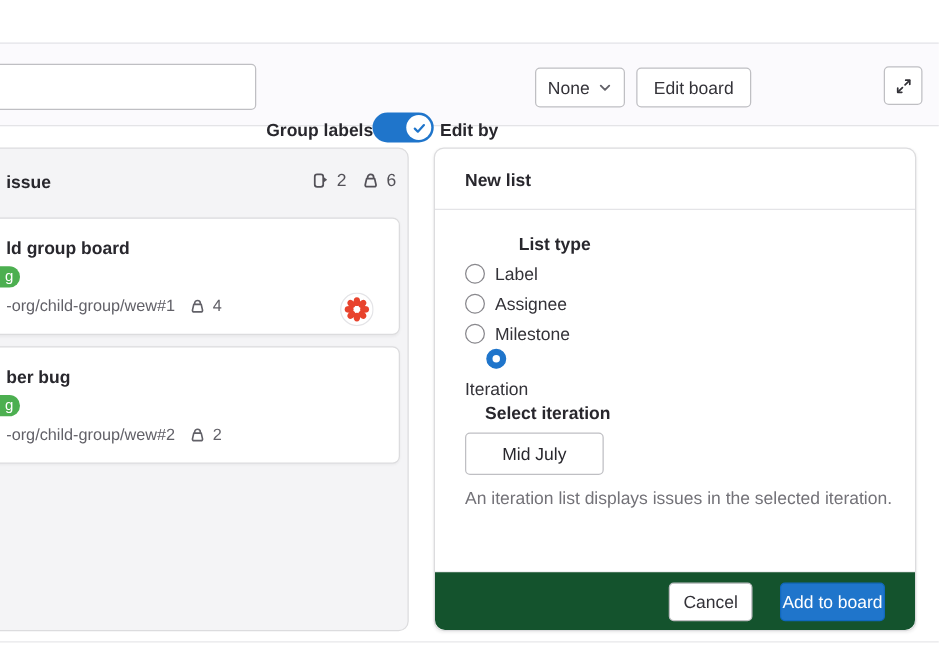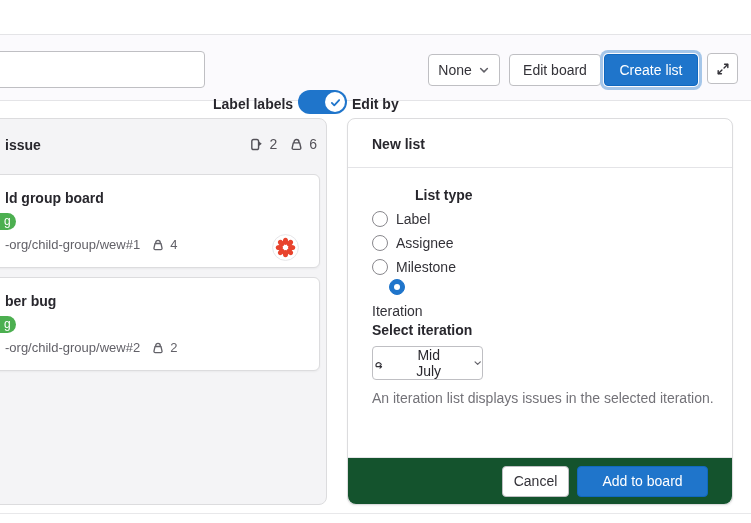--- a/index.html
+++ b/index.html
@@ -89,21 +89,21 @@
     background:#fff; border:1px solid #dcdcde; border-radius:8px;
     box-shadow:0 1px 2px rgba(31,30,36,.06);
   }
   .panel-header {
     position:absolute; left:0; top:0; width:100%; height:49px;
     border-bottom:1px solid #e4e4e7;
   }
   .panel-title { position:absolute; left:24px; top:17px; font-size:14px; font-weight:700; color:#28272d; }
   .section-label { position:absolute; left:24px; font-size:14px; font-weight:700; color:#28272d; }
   .lbl-list-type { top:68px;margin-left:43px; }
-  .lbl-select-iter { top:203px; }
+  .lbl-select-iter { top:203px;margin-left:16px; }
   .radio-row {
     position:absolute; left:24px; height:16px;
     display:flex; align-items:center; gap:8px; cursor:pointer;
     font-size:14px; color:#333238;
   }
   .radio-circle {
     width:16px; height:16px; border-radius:50%;
     background:#fff; border:1px solid #89888d; flex:0 0 16px;
   }
   .radio-row.selected .radio-circle {
@@ -111,49 +111,49 @@
   }
   .radio-row.selected .radio-circle::after {
     content:""; position:absolute; left:4px; top:4px; width:6px; height:6px;
     background:#fff; border-radius:50%;
   }
   .r0 { top:92px; } .r1 { top:116px; } .r2 { top:140px; } .r3 { top:160px;flex-direction:column; }
   .iter-dropdown {
     position:absolute; left:24px; top:227px; width:111px; height:34px;
     background:#fff; border:1px solid #bfbfc3; border-radius:4px;
     display:flex; align-items:center; justify-content:center; gap:24px;
-    font-size:14px; color:#28272d; cursor:pointer;
+    font-size:14px; color:#28272d; cursor:pointer;flex-direction:column;
   }
   .panel-desc {
     position:absolute; left:24px; top:270px; width:346px;
     font-size:14px; line-height:1.35; color:#737278;
   }
   .panel-footer {
     position:absolute; left:0; bottom:0; width:100%; height:47px;
     background:#14532d; border-top:1px solid #e4e4e7;
     border-radius:0 0 8px 8px;
     display:flex; align-items:center; justify-content:flex-end;
     gap:8px; padding-right:24px;
   }
   .f-btn {
     height:31px; border-radius:4px; font-size:14px;
     display:flex; align-items:center; justify-content:center; cursor:pointer;
     font-family:"Liberation Sans",sans-serif;
   }
   .btn-cancel { width:67px; background:#fff; border:1px solid #bfbfc3; color:#333238; }
-  .btn-submit { width:131px; background:#1f75cb; border:1px solid #1068bf; color:#fff; }
+  .btn-submit { width:84px; background:#1f75cb; border:1px solid #1068bf; color:#fff;margin-left:14px; }
   .bottom-rule { position:absolute; left:0; top:513px; width:751px; height:1px; background:#e8e8ea; }
   svg { display:block; }
 </style>
 </head>
 <body>
 
 <div class="toolbar">
   <input class="filter-input" value="" style="">
-  <span class="tb-label lbl-show">Label labels</span>
+  <span class="tb-label lbl-show">Group labels</span>
 
   <div class="toggle">
     <div class="toggle-knob">
       <svg width="13" height="13" viewBox="0 0 16 16" fill="none" stroke="#1f75cb" stroke-width="2.2" stroke-linecap="round" stroke-linejoin="round">
         <path d="M3.5 8.5 L6.5 11.5 L12.5 5"></path>
       </svg>
     </div>
   </div>
 
   <span class="tb-label lbl-group">Edit by</span>
@@ -162,23 +162,20 @@
     <span>None</span>
     <svg width="12" height="12" viewBox="0 0 16 16" fill="none" stroke="#626168" stroke-width="2" stroke-linecap="round" stroke-linejoin="round">
       <path d="M3.5 6 L8 10.5 L12.5 6"></path>
     </svg>
   </button>
 
   <button class="btn btn-edit">
     <span>Edit board</span>
   </button>
 
-  <button class="btn btn-create">
-    <span>Create list</span>
-  </button>
 
   <button class="btn btn-expand">
     <svg width="14" height="14" viewBox="0 0 16 16" fill="none" stroke="#333238" stroke-width="1.6" stroke-linecap="round" stroke-linejoin="round">
       <path d="M9.8 2.5 H13.5 V6.2"></path>
       <path d="M13.2 2.8 L9.2 6.8"></path>
       <path d="M6.2 13.5 H2.5 V9.8"></path>
       <path d="M2.8 13.2 L6.8 9.2"></path>
     </svg>
   </button>
 </div>

